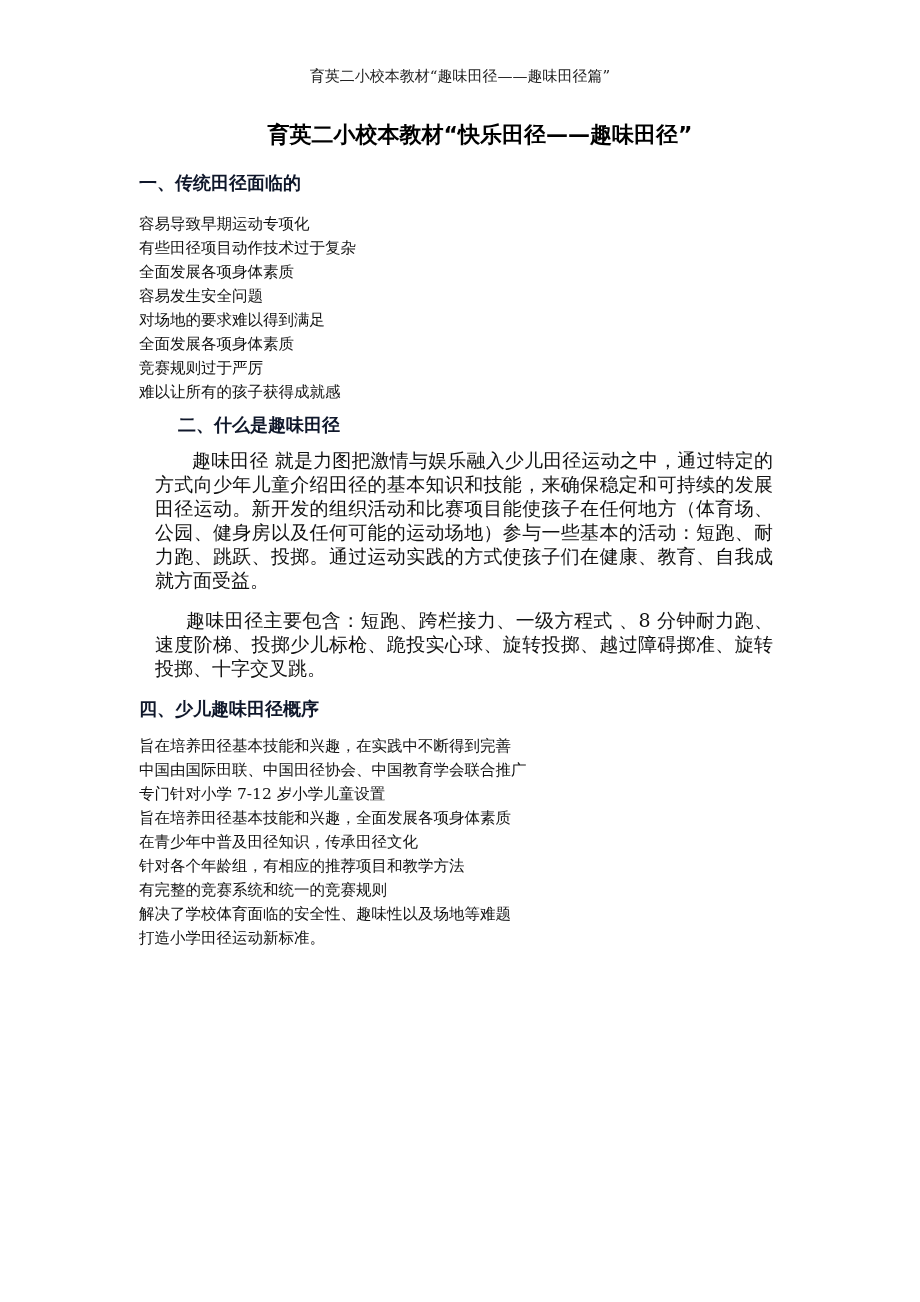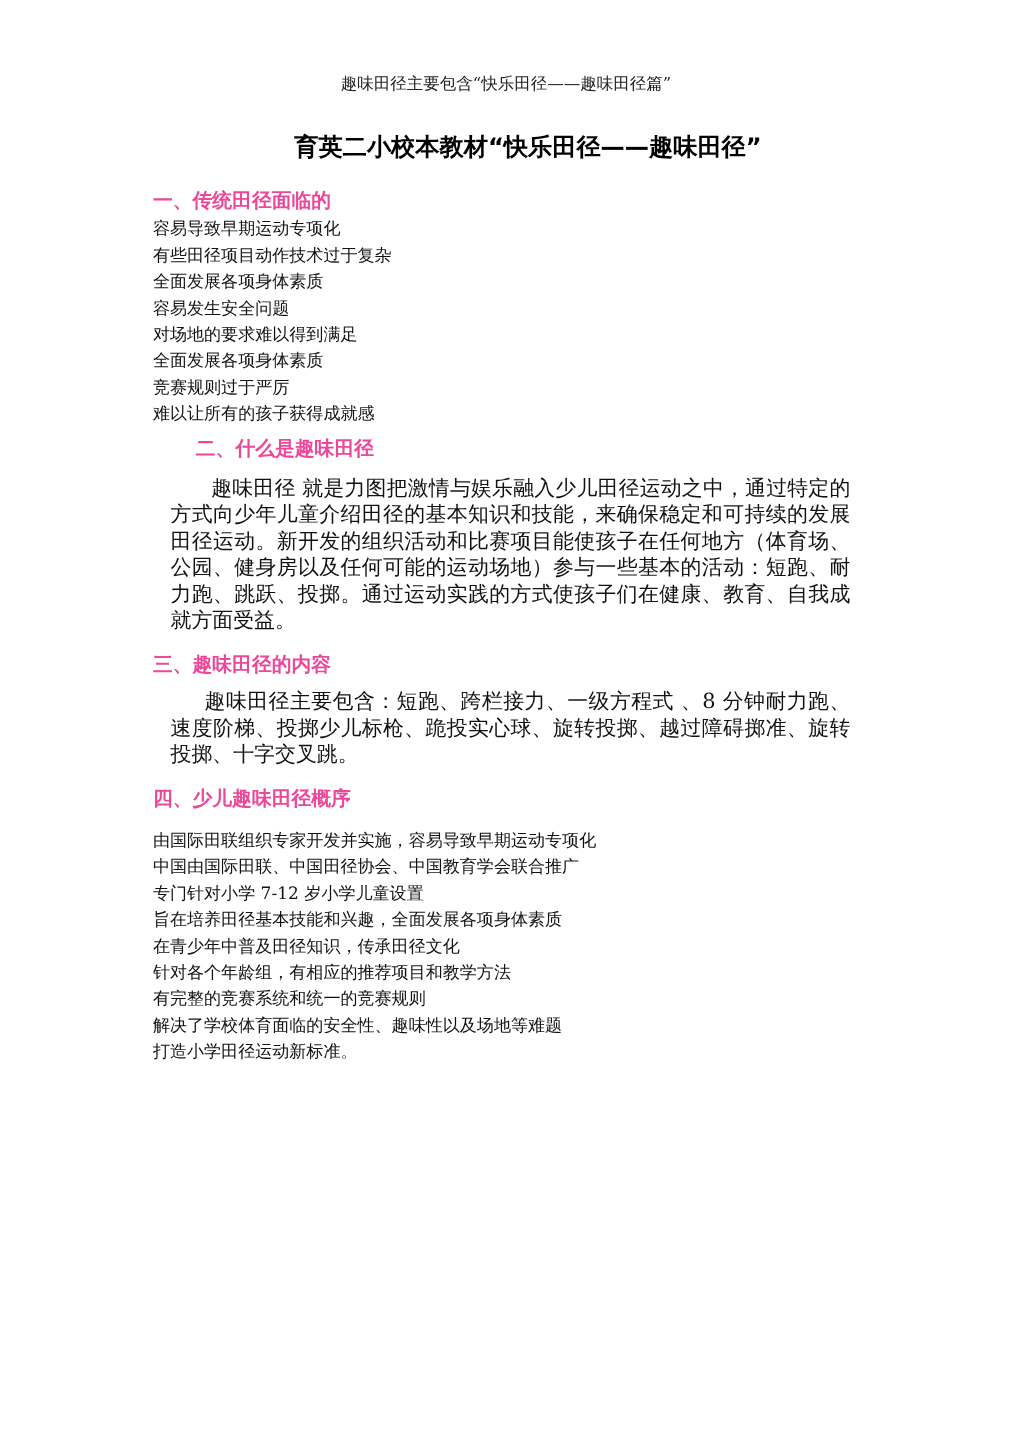--- a/index.html
+++ b/index.html
@@ -42,51 +42,51 @@
       left: 139px;
       top: 170px;
       width: 650px;
     }
     .section-heading {
       font-family: "DejaVu Sans", "Liberation Sans", sans-serif;
       font-weight: bold;
       font-size: 18px;
       line-height: 26px;
       margin: 0;
-      color: #ec4899;
+      color: #0f172a;
     }
     .line-list {
       list-style: none;
       margin: 0;
       padding: 0;
     }
     .line-list li {
       font-size: 15.5px;
       line-height: 24px;
       white-space: nowrap;
     }
     .para {
       font-size: 19px;
       line-height: 24px;
       margin: 16px;
       text-align: justify;
     }
     #s1-heading { margin-top: 0; }
-    #s1-list { margin-top: 0; }
+    #s1-list { margin-top: 16px; }
     #s2-heading { margin-top: 8px; margin-left: 39px; }
     #s2-para { margin-top: 10px; text-indent: 37px; }
     #s3-heading { margin-top: 8px; }
     #s3-para { margin-top: 8px; text-indent: 31px; }
     #s4-heading { margin-top: 10px; }
     #s4-list { margin-top: 12px; }
   </style>
 </head>
 <body>
 
-<div class="running-header">趣味田径主要包含“快乐田径——趣味田径篇”</div>
+<div class="running-header">育英二小校本教材“趣味田径——趣味田径篇”</div>
 
 <h1 class="doc-title" style="margin:0;">育英二小校本教材“快乐田径——趣味田径”</h1>
 
 <div class="content">
 
   <section>
     <h2 id="s1-heading" class="section-heading">一、传统田径面临的</h2>
     <ul id="s1-list" class="line-list">
       <li>容易导致早期运动专项化</li>
       <li>有些田径项目动作技术过于复杂</li>
@@ -98,28 +98,27 @@
       <li>难以让所有的孩子获得成就感</li>
     </ul>
   </section>
 
   <section>
     <h2 id="s2-heading" class="section-heading">二、什么是趣味田径</h2>
     <p id="s2-para" class="para">趣味田径 就是力图把激情与娱乐融入少儿田径运动之中，通过特定的方式向少年儿童介绍田径的基本知识和技能，来确保稳定和可持续的发展田径运动。新开发的组织活动和比赛项目能使孩子在任何地方（体育场、公园、健身房以及任何可能的运动场地）参与一些基本的活动：短跑、耐力跑、跳跃、投掷。通过运动实践的方式使孩子们在健康、教育、自我成就方面受益。</p>
   </section>
 
   <section>
-    <h2 id="s3-heading" class="section-heading">三、趣味田径的内容</h2>
     <p id="s3-para" class="para">趣味田径主要包含：短跑、跨栏接力、一级方程式 、8 分钟耐力跑、速度阶梯、投掷少儿标枪、跪投实心球、旋转投掷、越过障碍掷准、旋转投掷、十字交叉跳。</p>
   </section>
 
   <section>
     <h2 id="s4-heading" class="section-heading">四、少儿趣味田径概序</h2>
     <ul id="s4-list" class="line-list">
-      <li>由国际田联组织专家开发并实施，容易导致早期运动专项化</li>
+      <li>旨在培养田径基本技能和兴趣，在实践中不断得到完善</li>
       <li>中国由国际田联、中国田径协会、中国教育学会联合推广</li>
       <li>专门针对小学 7-12 岁小学儿童设置</li>
       <li>旨在培养田径基本技能和兴趣，全面发展各项身体素质</li>
       <li>在青少年中普及田径知识，传承田径文化</li>
       <li>针对各个年龄组，有相应的推荐项目和教学方法</li>
       <li>有完整的竞赛系统和统一的竞赛规则</li>
       <li>解决了学校体育面临的安全性、趣味性以及场地等难题</li>
       <li>打造小学田径运动新标准。</li>
     </ul>
   </section>

